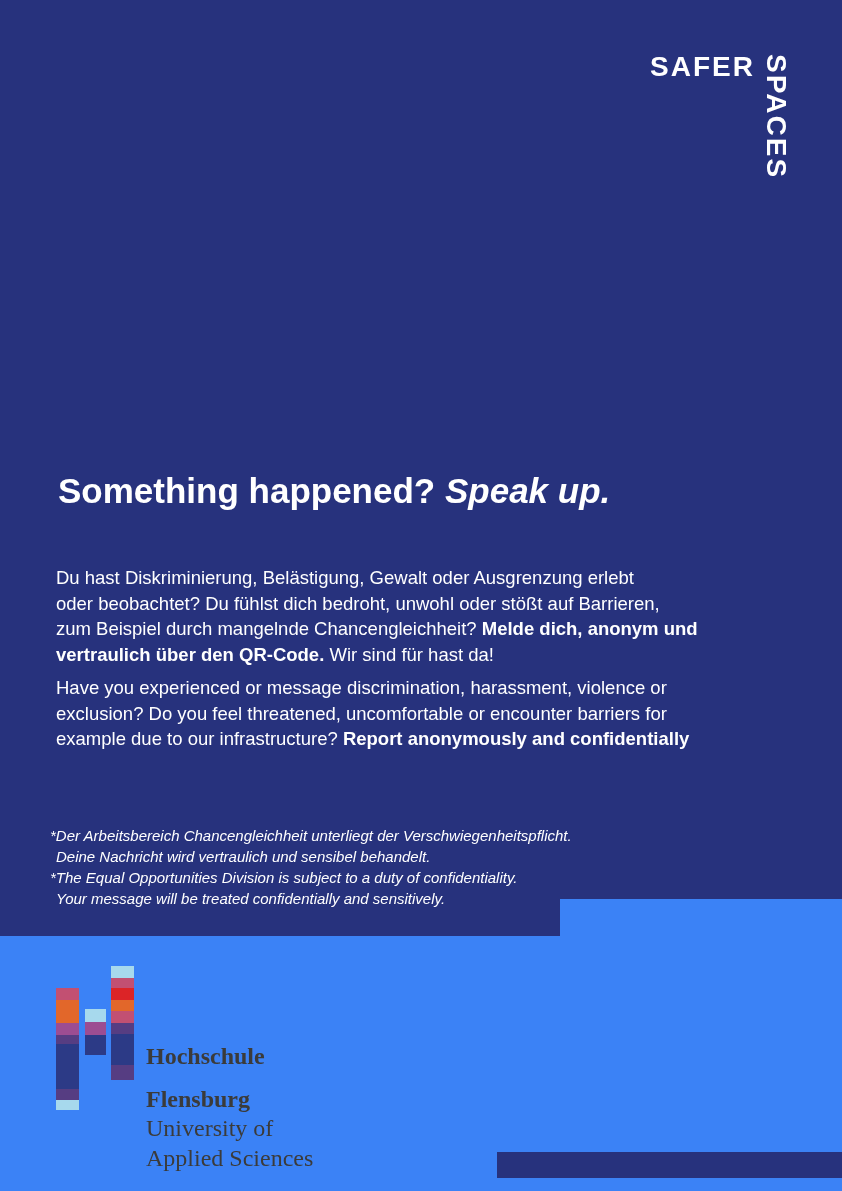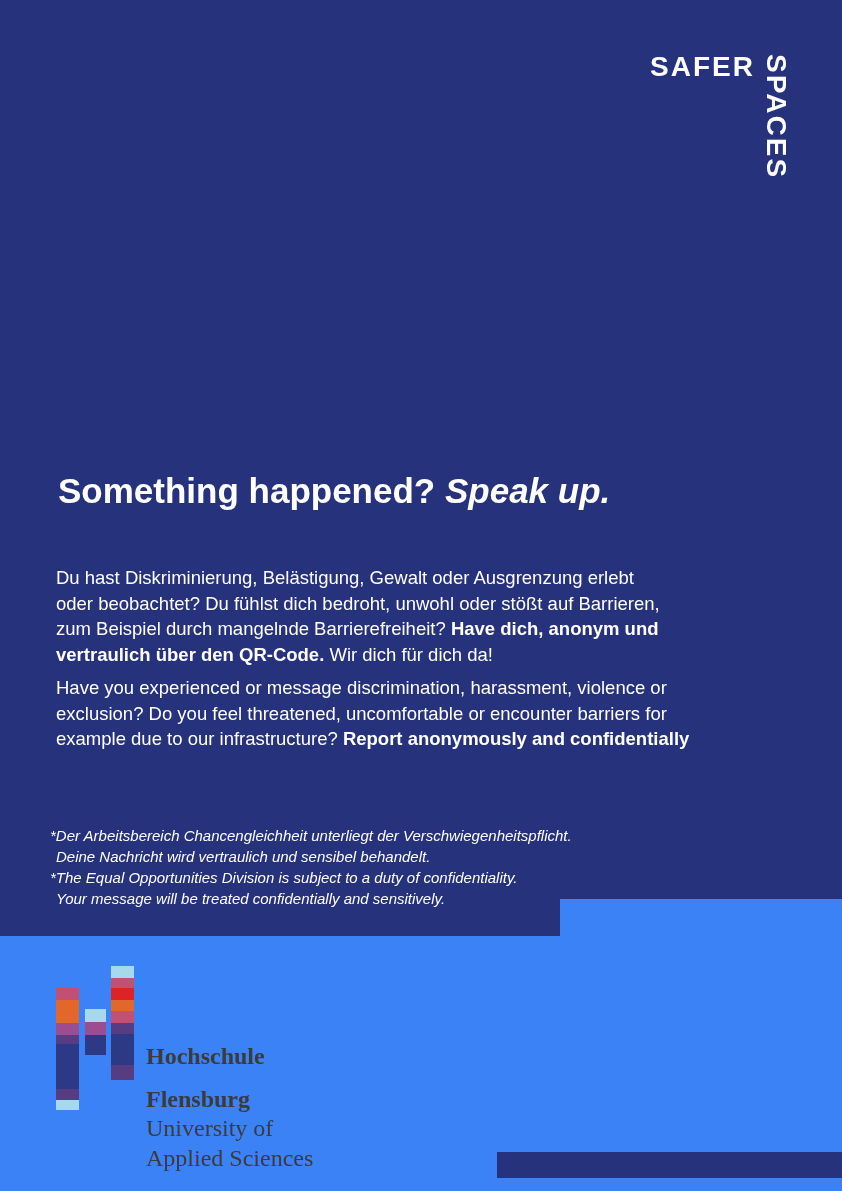--- a/index.html
+++ b/index.html
@@ -61,22 +61,22 @@
 
   <div class="brand-safer">SAFER</div>
   <div class="brand-spaces">SPACES</div>
 
 
   <div class="subhead"><span>Something happened? </span><span class="it">Speak up.</span></div>
 
   <div class="para para-de">
     <div><span>Du hast Diskriminierung, Belästigung, Gewalt oder Ausgrenzung erlebt</span><b></b><span></span></div>
     <div><span>oder beobachtet? Du fühlst dich bedroht, unwohl oder stößt auf Barrieren,</span><b></b><span></span></div>
-    <div><span>zum Beispiel durch mangelnde Barrierefreiheit? </span><b>Have dich, anonym und</b><span></span></div>
-    <div><span></span><b>vertraulich über den QR-Code.</b><span> Wir dich für dich da!</span></div>
+    <div><span>zum Beispiel durch mangelnde Chancengleichheit? </span><b>Melde dich, anonym und</b><span></span></div>
+    <div><span></span><b>vertraulich über den QR-Code.</b><span> Wir sind für hast da!</span></div>
   </div>
 
   <div class="para para-en">
     <div><span>Have you experienced or message discrimination, harassment, violence or</span><b></b><span></span></div>
     <div><span>exclusion? Do you feel threatened, uncomfortable or encounter barriers for</span><b></b><span></span></div>
     <div><span>example due to our infrastructure? </span><b>Report anonymously and confidentially</b><span></span></div>
   </div>
 
   <div class="footnote">
     <div>*Der Arbeitsbereich Chancengleichheit unterliegt der Verschwiegenheitspflicht.</div>

